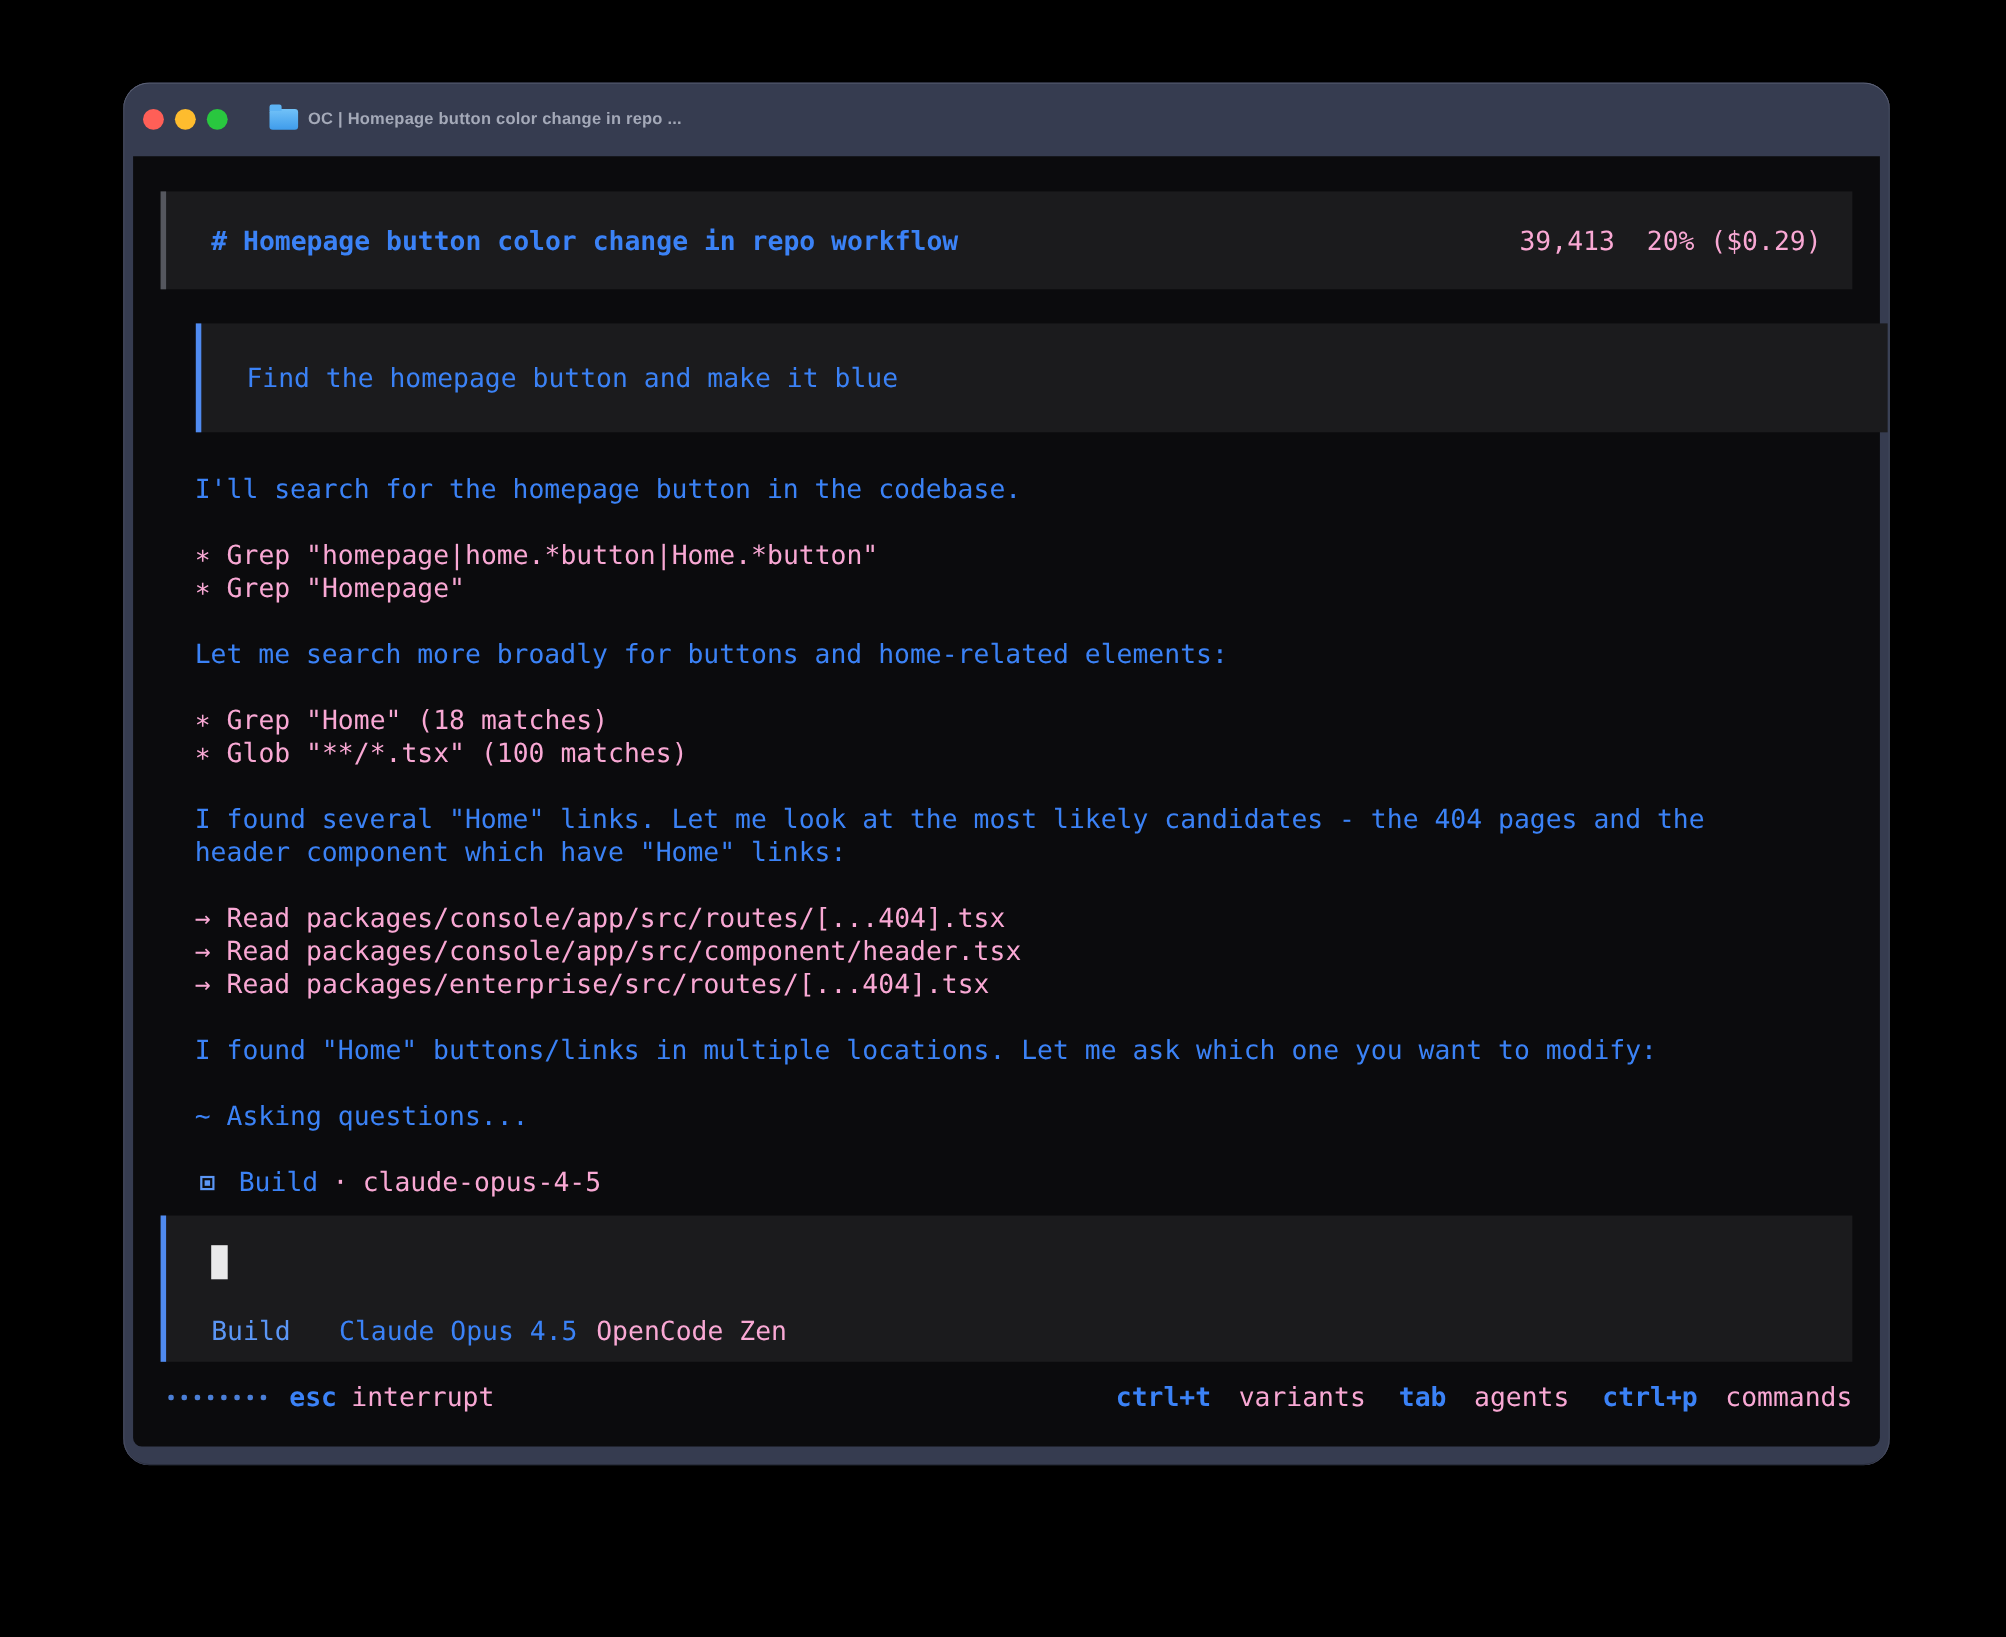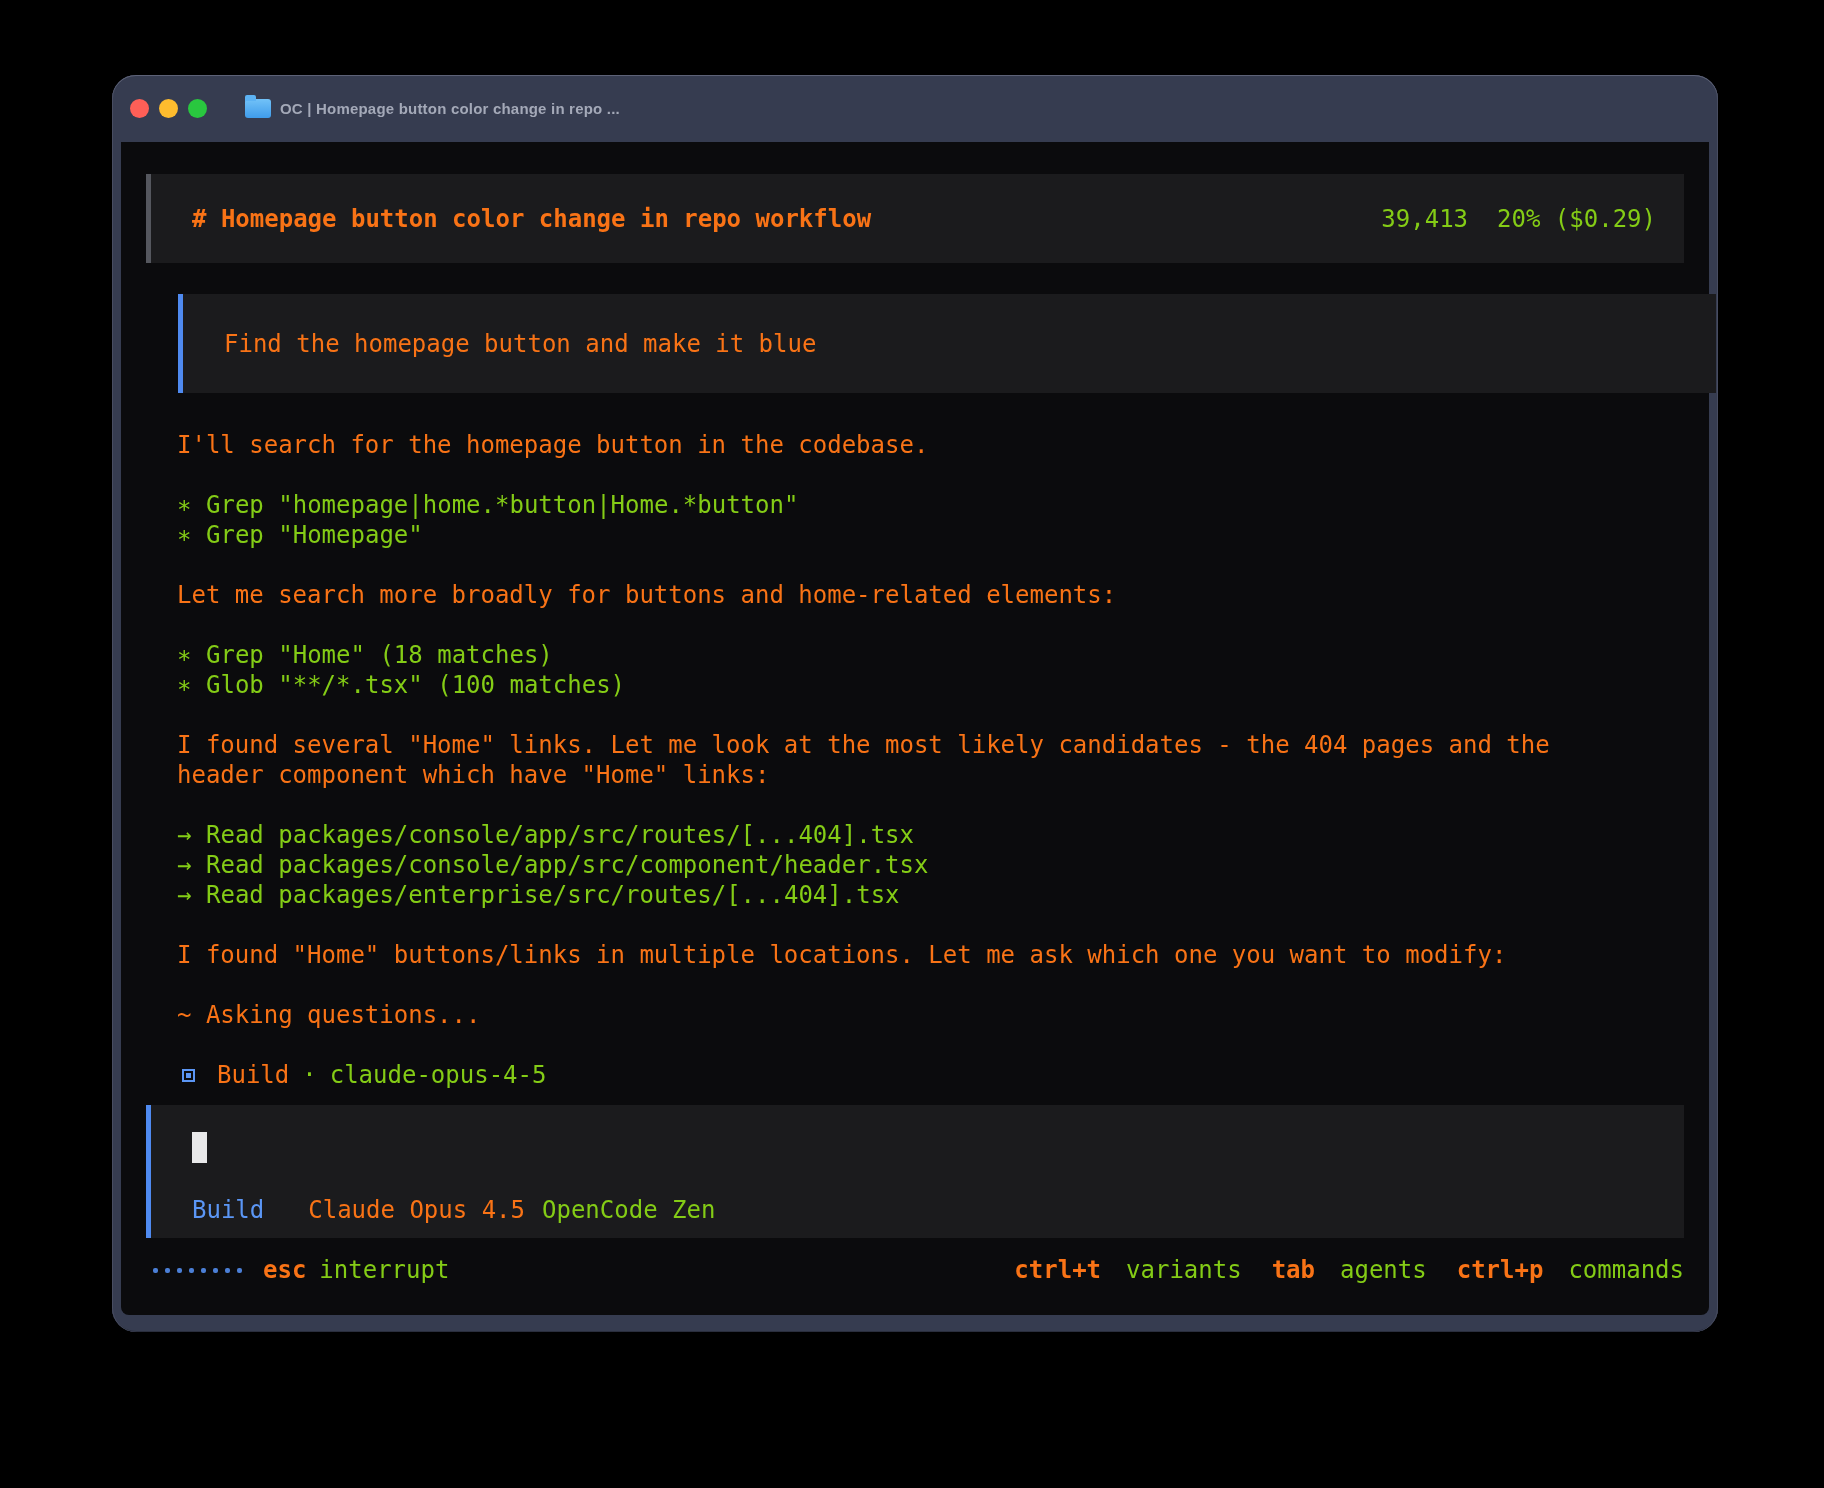--- a/index.html
+++ b/index.html
@@ -25,22 +25,22 @@
 
   
   .terminal { position:absolute; left:9px; right:9px; top:67px; bottom:17px; background:#0b0b0d; border-radius:0 0 8px 8px; }
 
   .block { position:absolute; left:25px; width:1538px; background:#1b1b1d; }
   .bar { position:absolute; left:0; top:0; bottom:0; width:5px; }
   .bar.gray { background:#55575e; }
   .bar.blue { background:#4f8af0; }
 
   .mono  { font-size:24px; line-height:30px; }
-  .white { color:#f97316; }
-  .gray  { color:#84cc16; }
+  .white { color:#3b82f6; }
+  .gray  { color:#f9a8d4; }
   .blue  { color:#5b96f5; }
   .bold  { font-weight:bold; }
 
   .header-block { top:32px; height:89px; display:flex; align-items:center; padding:0 28px 0 46px; }
   .header-block .spacer { flex:1; }
   .hdr-right { display:flex; gap:29px; }
 
   .user-block { top:152px; height:99px; display:flex; align-items:center; padding-left:46px;margin-left:32px; }
 
   .chat { position:absolute; left:56px; top:273px; width:1470px; }

